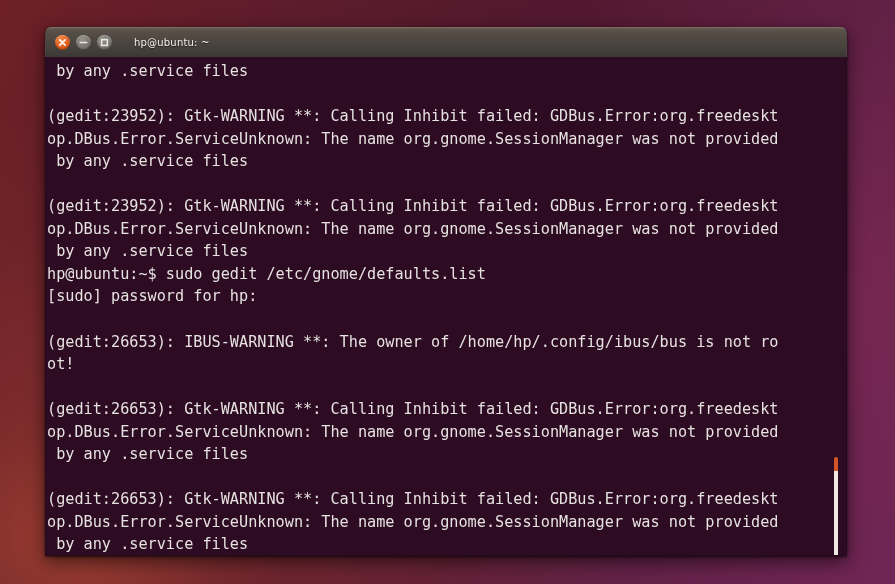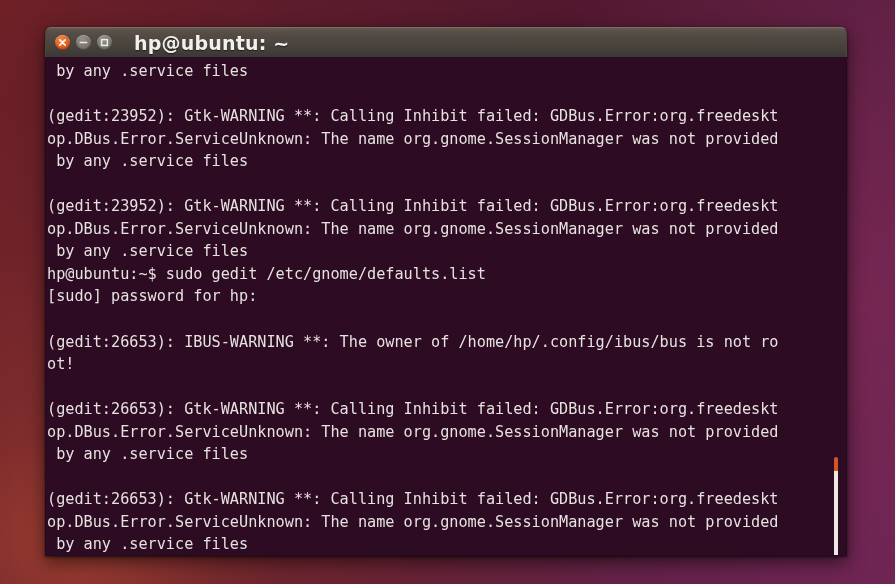--- a/index.html
+++ b/index.html
@@ -70,22 +70,22 @@
   #btn-close {
     background: radial-gradient(circle at 38% 30%, #f4894a 0%, #e2611f 52%, #b8460f 100%);
   }
   #btn-min, #btn-max {
     background: radial-gradient(circle at 38% 30%, #95908a 0%, #7d7872 52%, #5f5b56 100%);
   }
   .winbtn svg { position: absolute; left: 0; top: 0; }
   #window-title {
     color: #f2efec;
     font-family: "DejaVu Sans", sans-serif;
-    font-size: 19px;
-    font-weight: bold;
+    font-size: 10px;
+    font-weight: normal;
     margin-left: 22px;
     letter-spacing: 0.2px;
     text-shadow: 0 1px 1px rgba(0,0,0,0.55);
     white-space: pre;
   }
 
   
   #terminal-body {
     position: relative;
     height: 499px;

